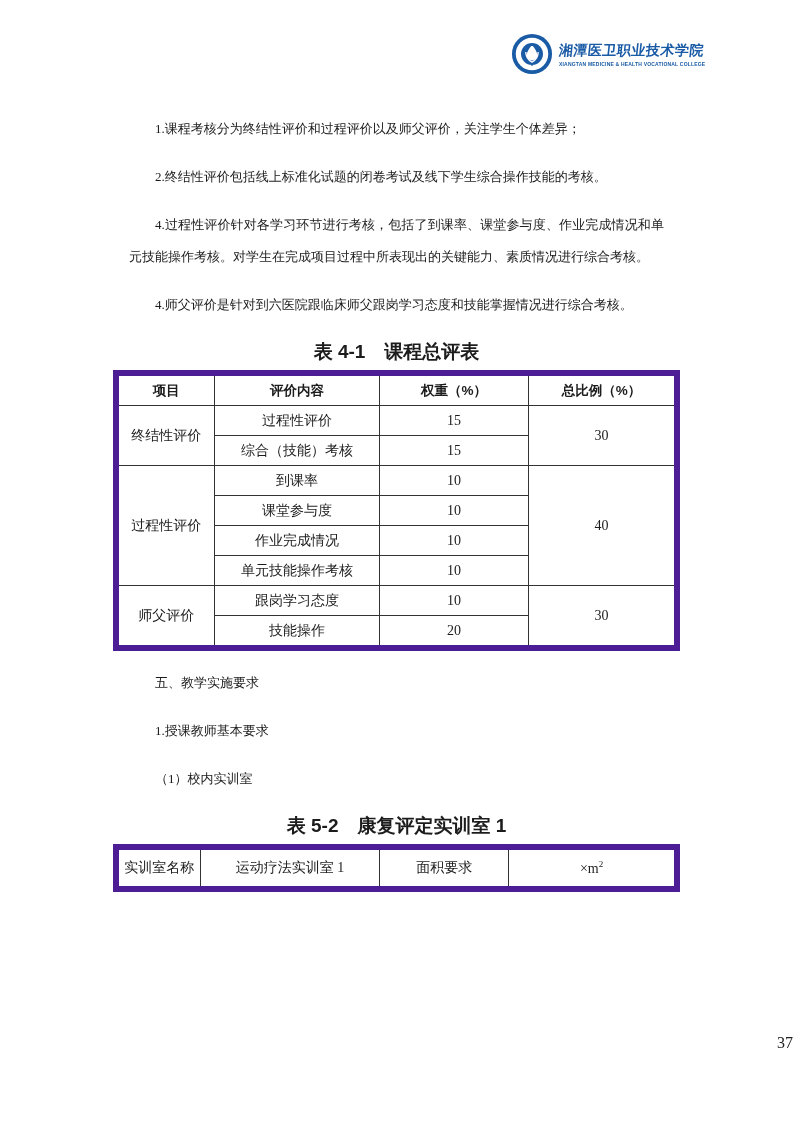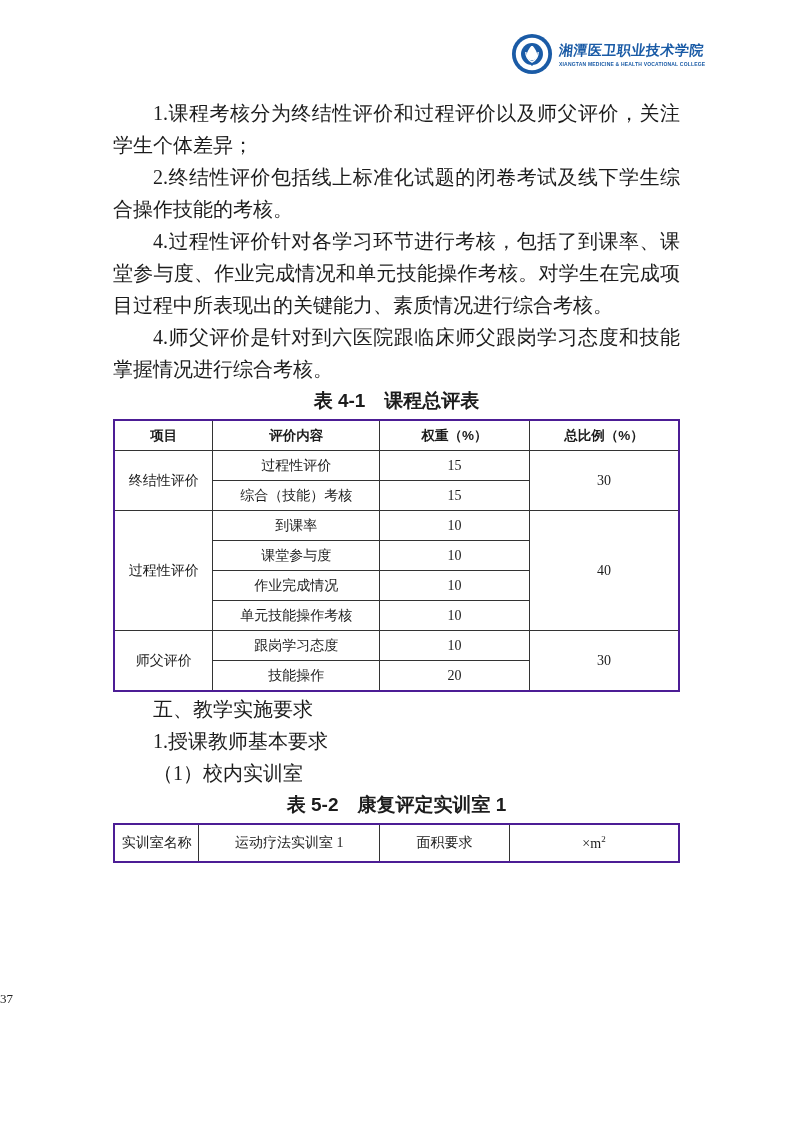--- a/index.html
+++ b/index.html
@@ -21,48 +21,48 @@
     transform:skewX(-6deg); letter-spacing:0.5px; white-space:nowrap; line-height:18px;
   }
   .logo-en {
     font-size:5px; font-weight:bold; color:#1a5ba6;
     font-family:"Liberation Sans","DejaVu Sans",sans-serif;
     letter-spacing:0.2px; white-space:nowrap; margin-top:1px;
   }
   
   .content { position:absolute; left:113px; top:97px; width:567px; }
   .para {
-    margin:0; font-size:20px; line-height:32px;
+    margin:16px; font-size:13px; line-height:32px;
     text-align:justify; text-indent:2em;
   }
   .caption {
     margin:1px 0 3px; font-size:19px; font-weight:bold; text-align:center;
     text-indent:0; line-height:30px;
     font-family:"Liberation Sans","DejaVu Sans",sans-serif;
   }
   
   table.doc {
     width:100%; border-collapse:collapse; margin:0 0 1px 0;
-    border:2px solid #4c1d95;
+    border:6px solid #4c1d95;
   }
   table.doc th, table.doc td {
     border:1px solid #333333; text-align:center; vertical-align:middle;
     padding:0 4px; font-size:14px; font-weight:normal;
   }
   table.t41 th { height:29px; font-weight:bold; font-size:13.5px;
     font-family:"Liberation Sans","DejaVu Sans",sans-serif; }
   table.t41 td { height:29px; }
   table.t51 td { height:36px; }
   td.num { font-size:14px; }
   td.area-val { text-align:right; padding-right:8px; }
   td.area-val sup { font-size:9px; }
   
   .footer {
-    position:absolute; left:0; top:991px; width:100%;
-    text-align:left; font-size:13px; color:#222;
+    position:absolute; left:0; top:1034px; width:100%;
+    text-align:right; font-size:16px; color:#222;
   }
 </style>
 </head>
 <body>
 
 <div class="page">
 
   <div class="logo">
     <svg class="emblem" width="42" height="42" viewBox="0 0 44 44">
       <circle cx="22" cy="22" r="21" fill="#1a5ba6"></circle>

